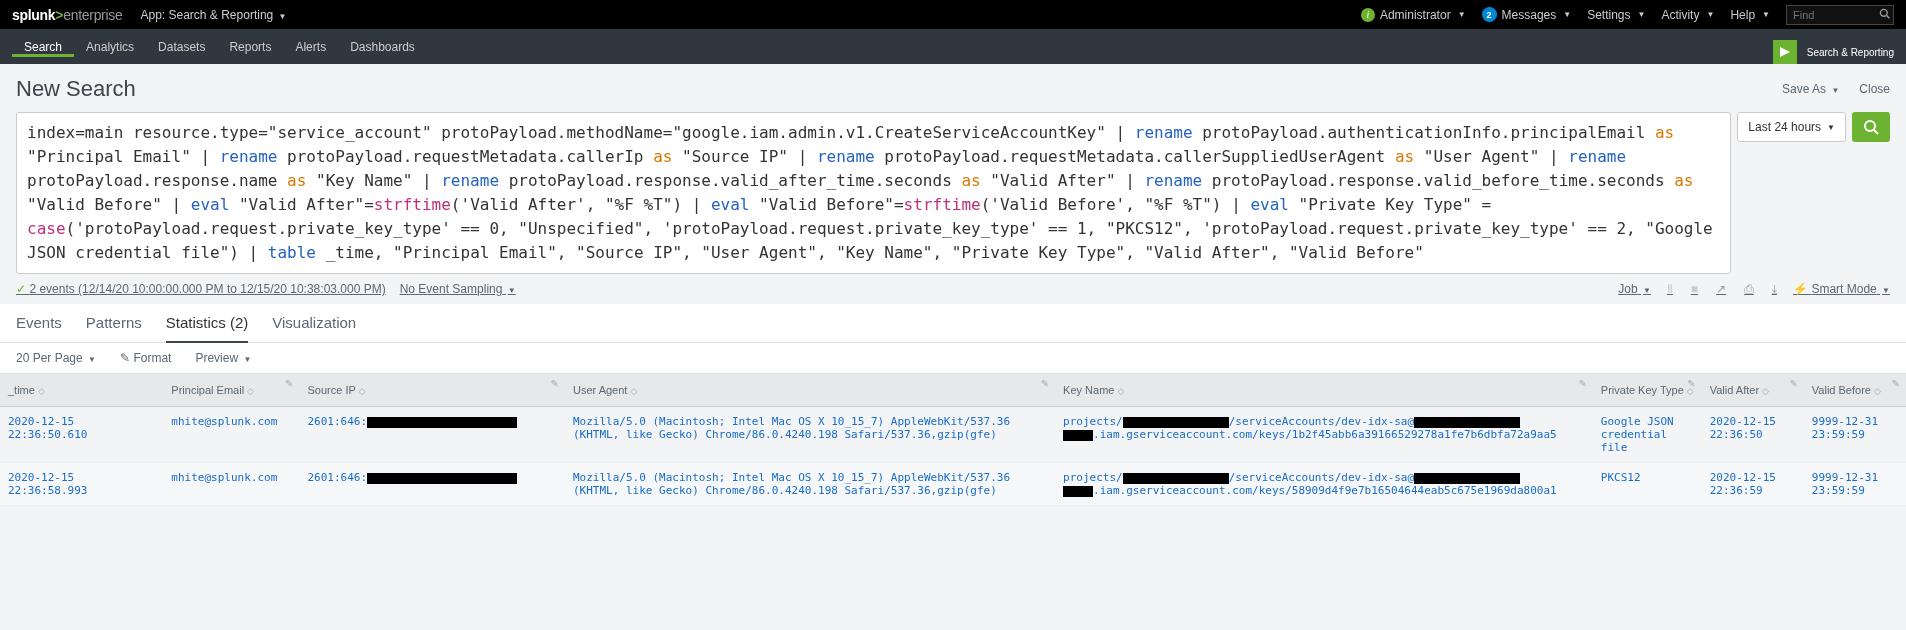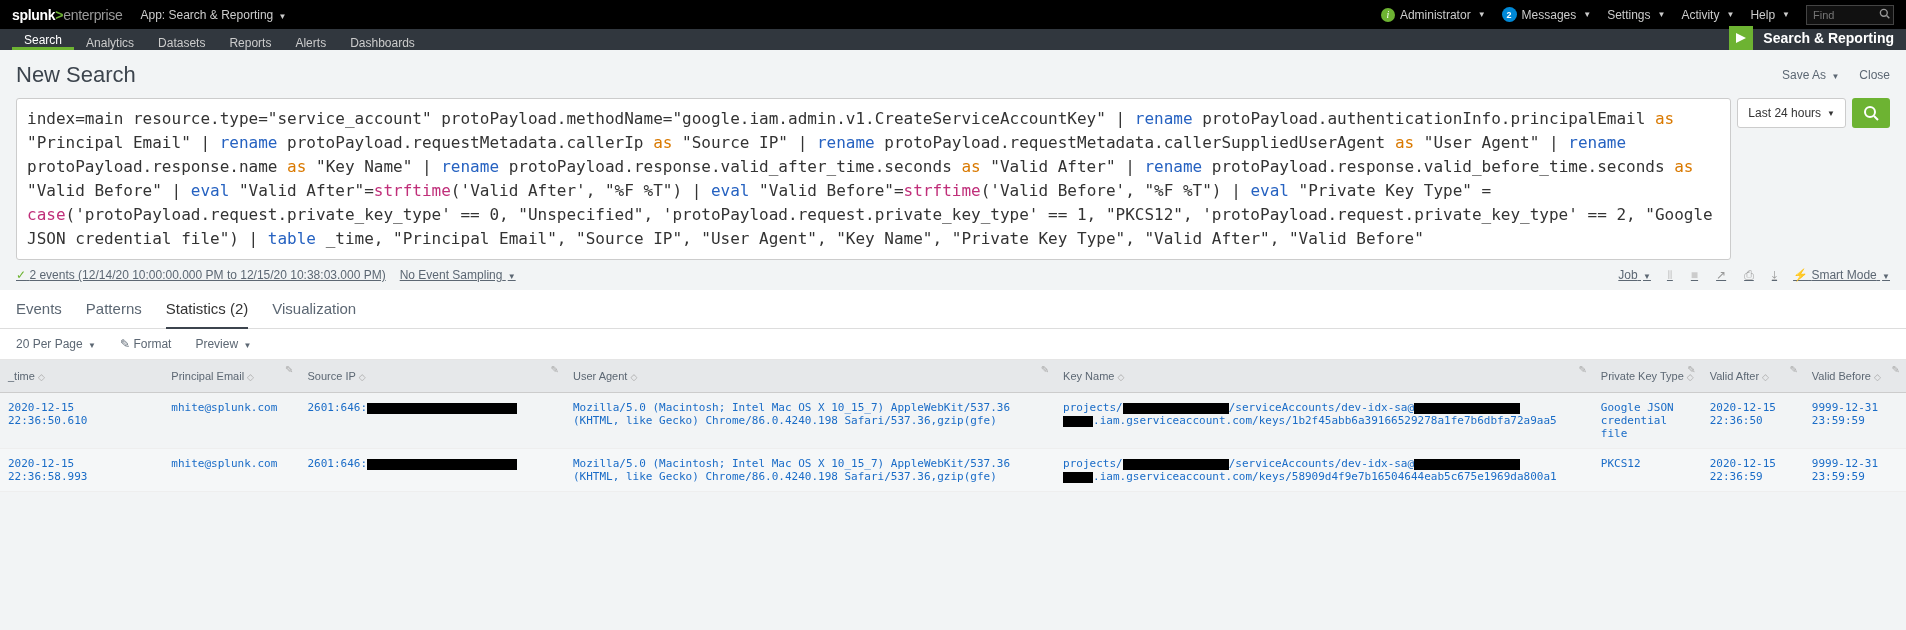--- a/index.html
+++ b/index.html
@@ -10,31 +10,31 @@
 .logo { font-size: 14px; font-weight: bold; letter-spacing: -0.3px; }
 .logo .sp { color: #fff; }
 .logo .gt { color: #6db332; }
 .logo .ent { color: #9a9a9a; font-weight: normal; }
 .topbar .app { margin-left: 18px; color: #ccc; font-size: 12px; cursor: pointer; }
 .topbar-right { margin-left: auto; display: flex; align-items: center; gap: 16px; }
 .top-item { color: #ccc; font-size: 12px; cursor: pointer; display: flex; align-items: center; gap: 5px; }
 .badge-i { width: 14px; height: 14px; border-radius: 50%; background: #6db332; color: #fff; font-size: 10px; display: inline-flex; align-items: center; justify-content: center; font-style: italic; font-family: Georgia, serif; }
 .badge-n { width: 15px; height: 15px; border-radius: 50%; background: #0088d6; color: #fff; font-size: 9px; display: inline-flex; align-items: center; justify-content: center; font-weight: bold; }
 .caret-dn { font-size: 8px; margin-left: 2px; }
-.find-box { background: #111; border: 1px solid #444; height: 20px; width: 88px; color: #ccc; padding: 0 20px 0 6px; font-size: 11px; }
+.find-box { background: #111; border: 1px solid #444; height: 20px; width: 108px; color: #ccc; padding: 0 20px 0 6px; font-size: 11px; }
 .find-wrap { position: relative; }
 .find-wrap .mag { position: absolute; right: 4px; top: 3px; color: #999; font-size: 11px; }
 
 
-.navbar { background: #31373e; color: #ccc; height: 21px; display: flex; align-items: flex-end; padding: 0 12px; }
+.navbar { background: #31373e; color: #ccc; height: 35px; display: flex; align-items: flex-start; padding: 11px 12px; }
 .nav-item { display: flex; align-items: center; padding: 0 12px; color: #ccc; font-size: 12px; cursor: pointer; }
 .nav-item.active { color: #fff; border-bottom: 3px solid #6db332; padding-bottom: 0; box-sizing: border-box; }
 .nav-right { margin-left: auto; display: flex; align-items: center; gap: 10px; }
 .sr-icon { width: 24px; height: 24px; background: #6db332; display: inline-flex; align-items: center; justify-content: center; color: #fff; font-weight: bold; font-size: 14px; }
-.sr-label { color: #fff; font-size: 14px; font-weight: bold; }
+.sr-label { color: #fff; font-size: 10px; font-weight: normal; }
 
 
 .page-hdr { padding: 12px 16px 6px; display: flex; align-items: center; }
 .page-title { font-size: 22px; color: #3c444d; font-weight: 400; }
 .page-actions { margin-left: auto; display: flex; gap: 20px; font-size: 12px; color: #5c6773; }
 .page-actions span { cursor: pointer; }
 
 
 .search-row { padding: 4px 16px 0; display: flex; gap: 6px; }
 .search-box { flex: 1; background: #fff; border: 1px solid #ccc; border-radius: 3px; padding: 8px 10px; font-family: Consolas, Monaco, monospace; font-size: 16px; line-height: 1.5; color: #333; min-height: 26px; overflow-wrap: anywhere; }

